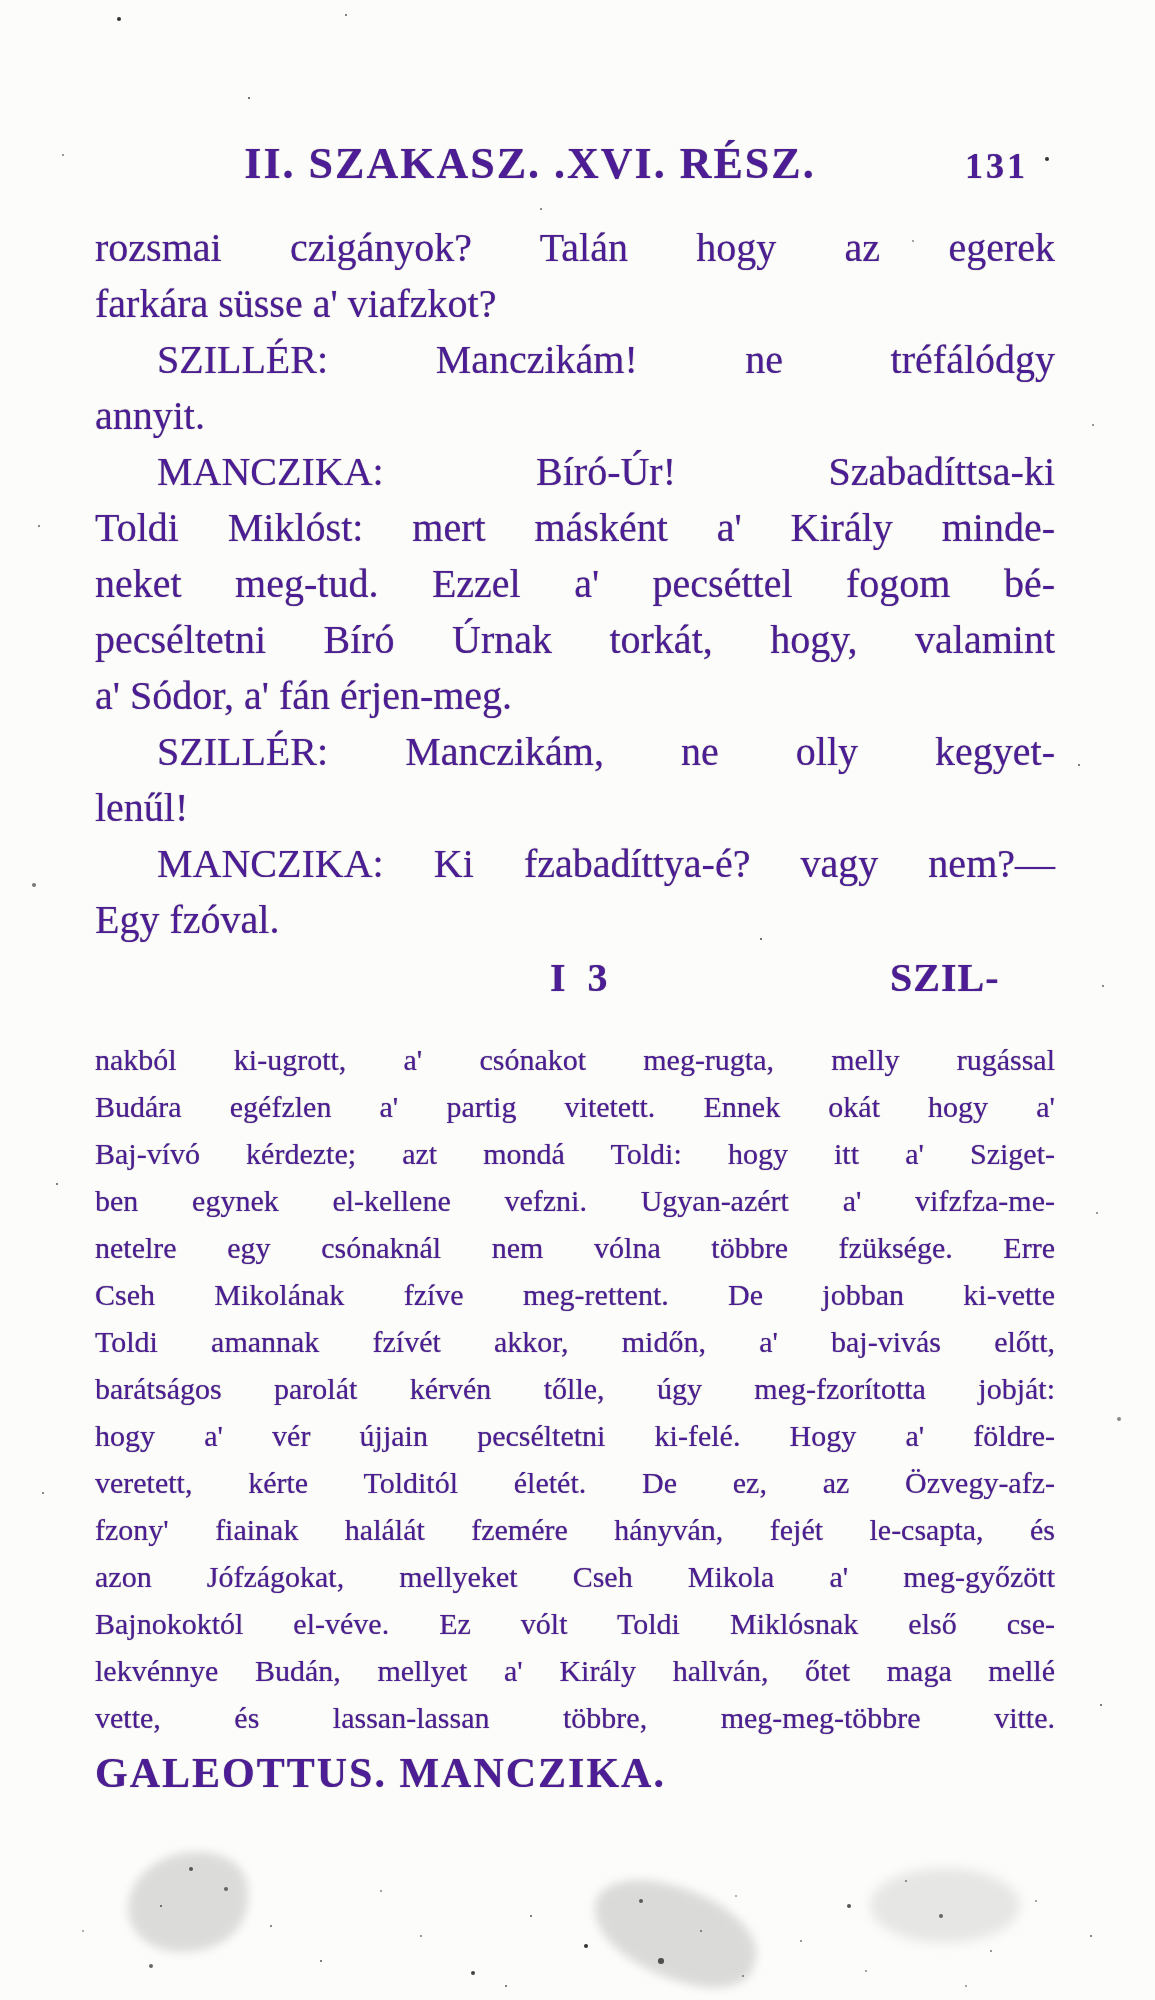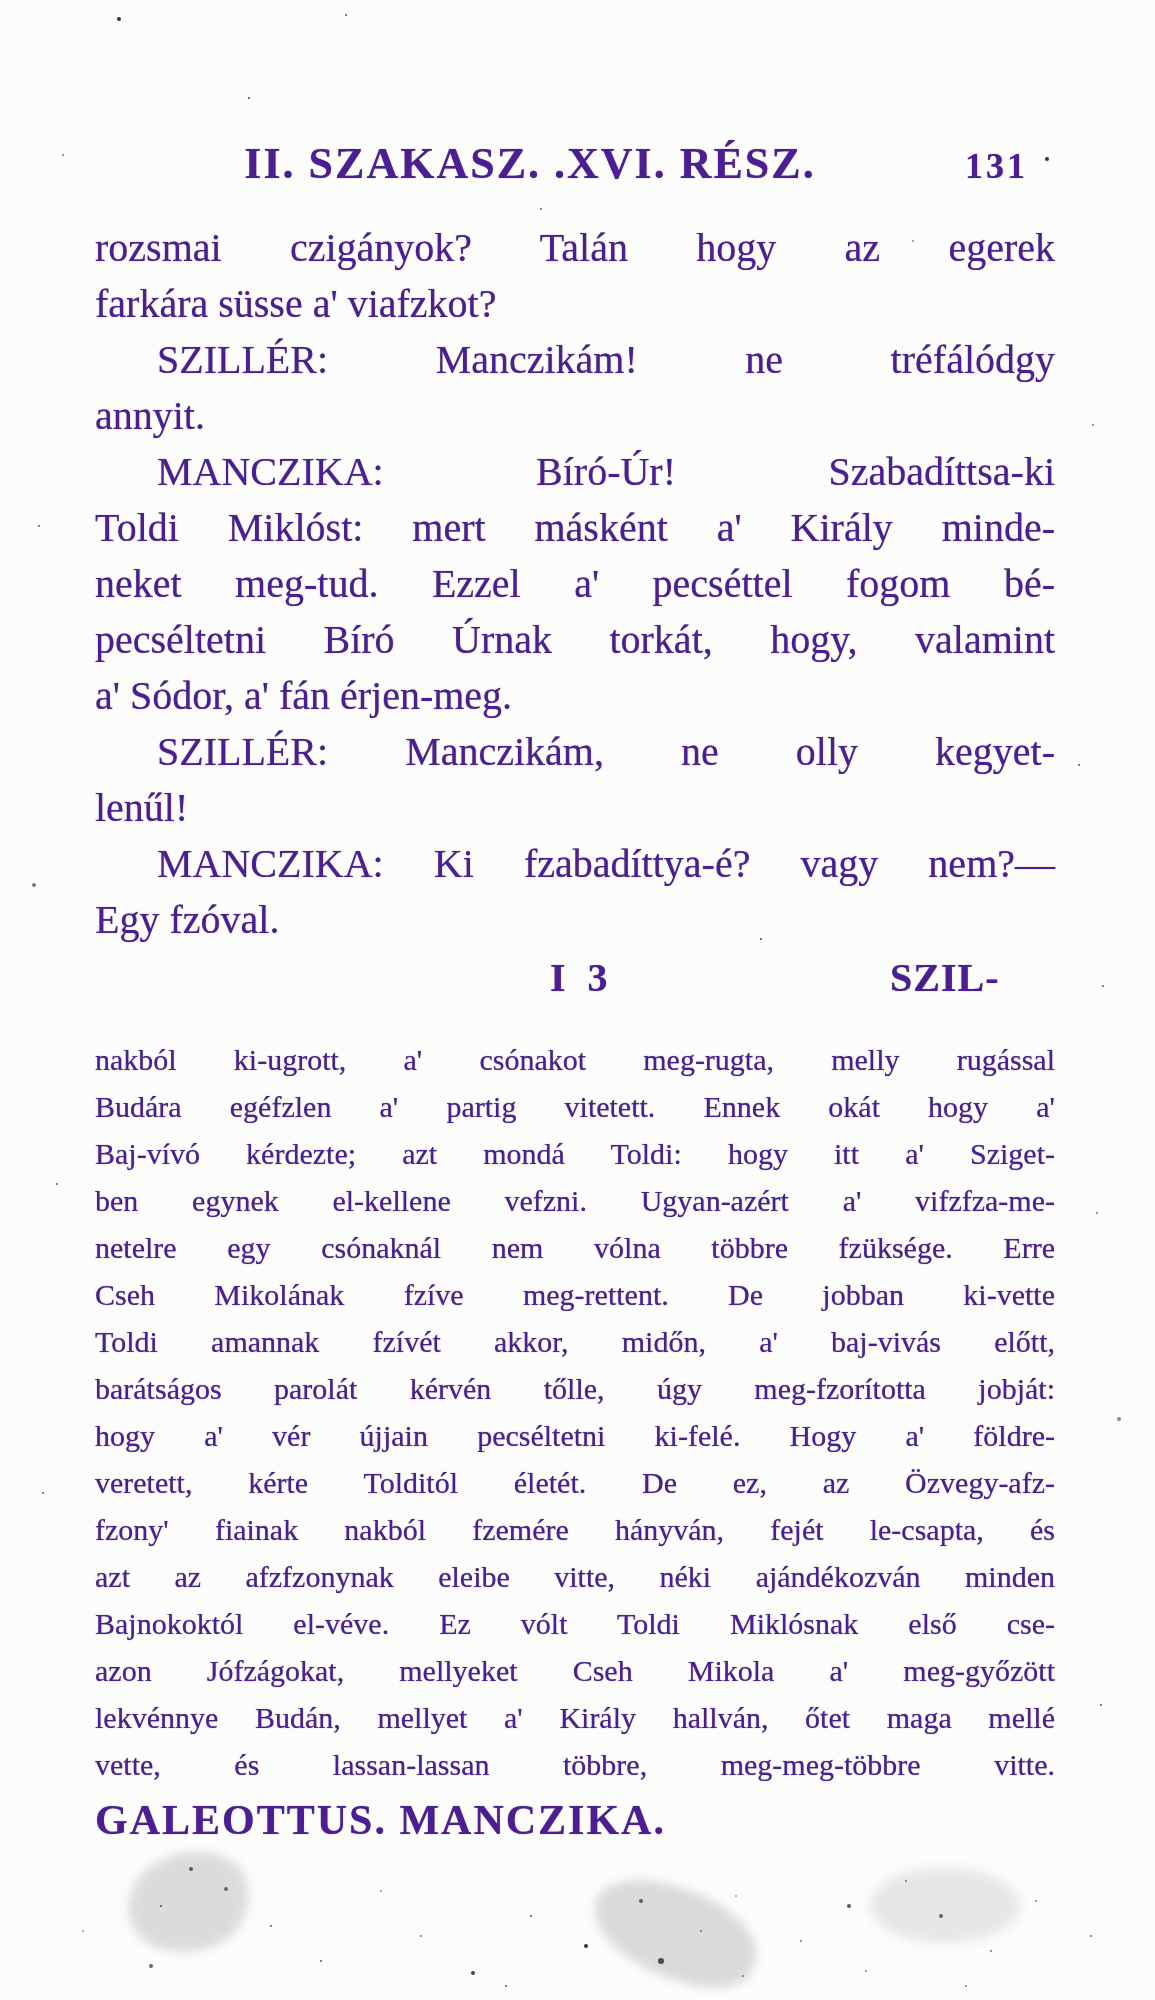--- a/index.html
+++ b/index.html
@@ -102,24 +102,23 @@
       <div class="fline">nakból ki-ugrott, a' csónakot meg-rugta, melly rugással</div>
       <div class="fline">Budára egéfzlen a' partig vitetett. Ennek okát hogy a'</div>
       <div class="fline">Baj-vívó kérdezte; azt mondá Toldi: hogy itt a' Sziget-</div>
       <div class="fline">ben egynek el-kellene vefzni. Ugyan-azért a' vifzfza-me-</div>
       <div class="fline">netelre egy csónaknál nem vólna többre fzüksége. Erre</div>
       <div class="fline">Cseh Mikolának fzíve meg-rettent. De jobban ki-vette</div>
       <div class="fline">Toldi amannak fzívét akkor, midőn, a' baj-vivás előtt,</div>
       <div class="fline">barátságos parolát kérvén tőlle, úgy meg-fzorította jobját:</div>
       <div class="fline">hogy a' vér újjain pecséltetni ki-felé. Hogy a' földre-</div>
       <div class="fline">veretett, kérte Tolditól életét. De ez, az Özvegy-afz-</div>
-      <div class="fline">fzony' fiainak nakból fzemére hányván, fejét le-csapta, és</div>
-      <div class="fline">azt az afzfzonynak eleibe vitte, néki ajándékozván minden</div>
+      <div class="fline">fzony' fiainak halálát fzemére hányván, fejét le-csapta, és</div>
+      <div class="fline">azon Jófzágokat, mellyeket Cseh Mikola a' meg-győzött</div>
       <div class="fline">Bajnokoktól el-véve. Ez vólt Toldi Miklósnak első cse-</div>
-      <div class="fline">azon Jófzágokat, mellyeket Cseh Mikola a' meg-győzött</div>
       <div class="fline">lekvénnye Budán, mellyet a' Király hallván, őtet maga mellé</div>
       <div class="fline">vette, és lassan-lassan többre, meg-meg-többre vitte.</div>
       <div class="citation">GALEOTTUS. MANCZIKA.</div>
     </div>
 
   </div>
 
   <div class="specks"></div>
   <div class="smudge s1"></div>
   <div class="smudge s2"></div>

